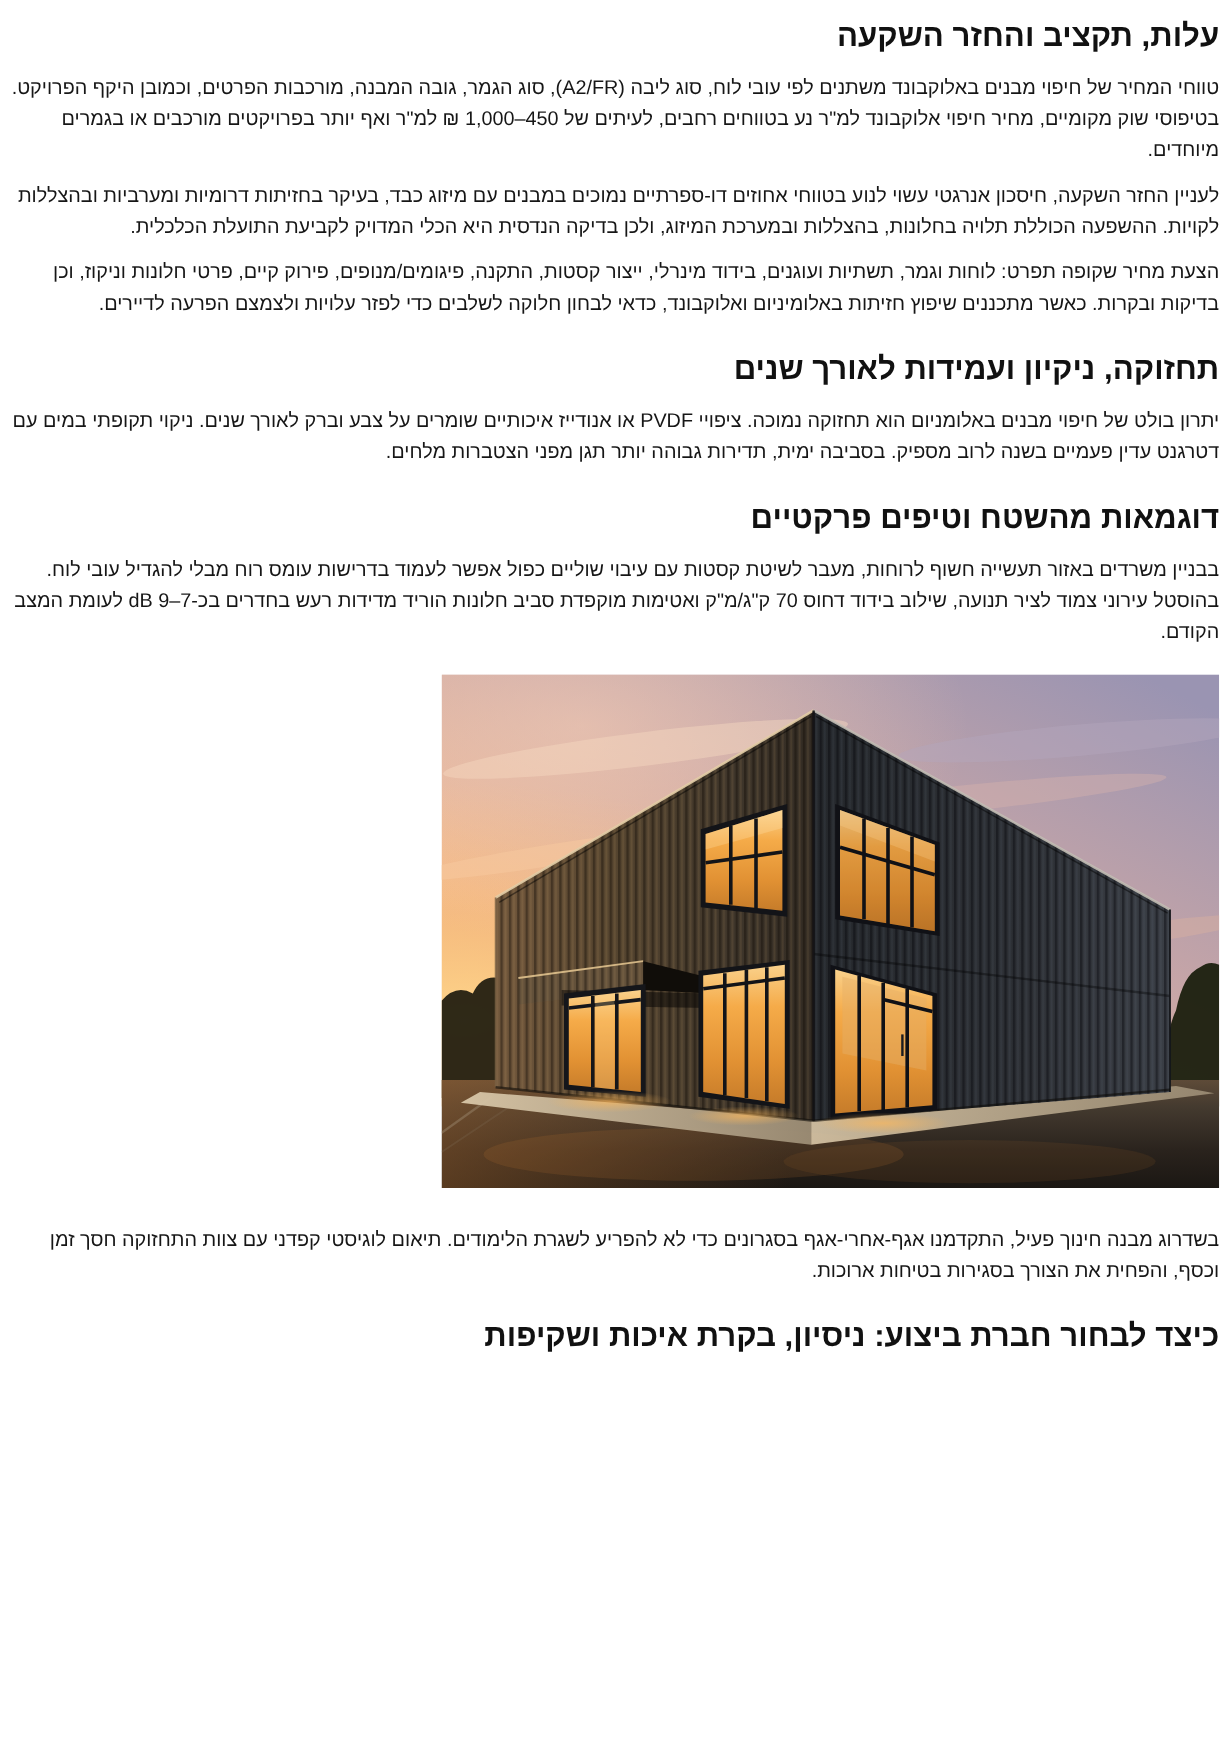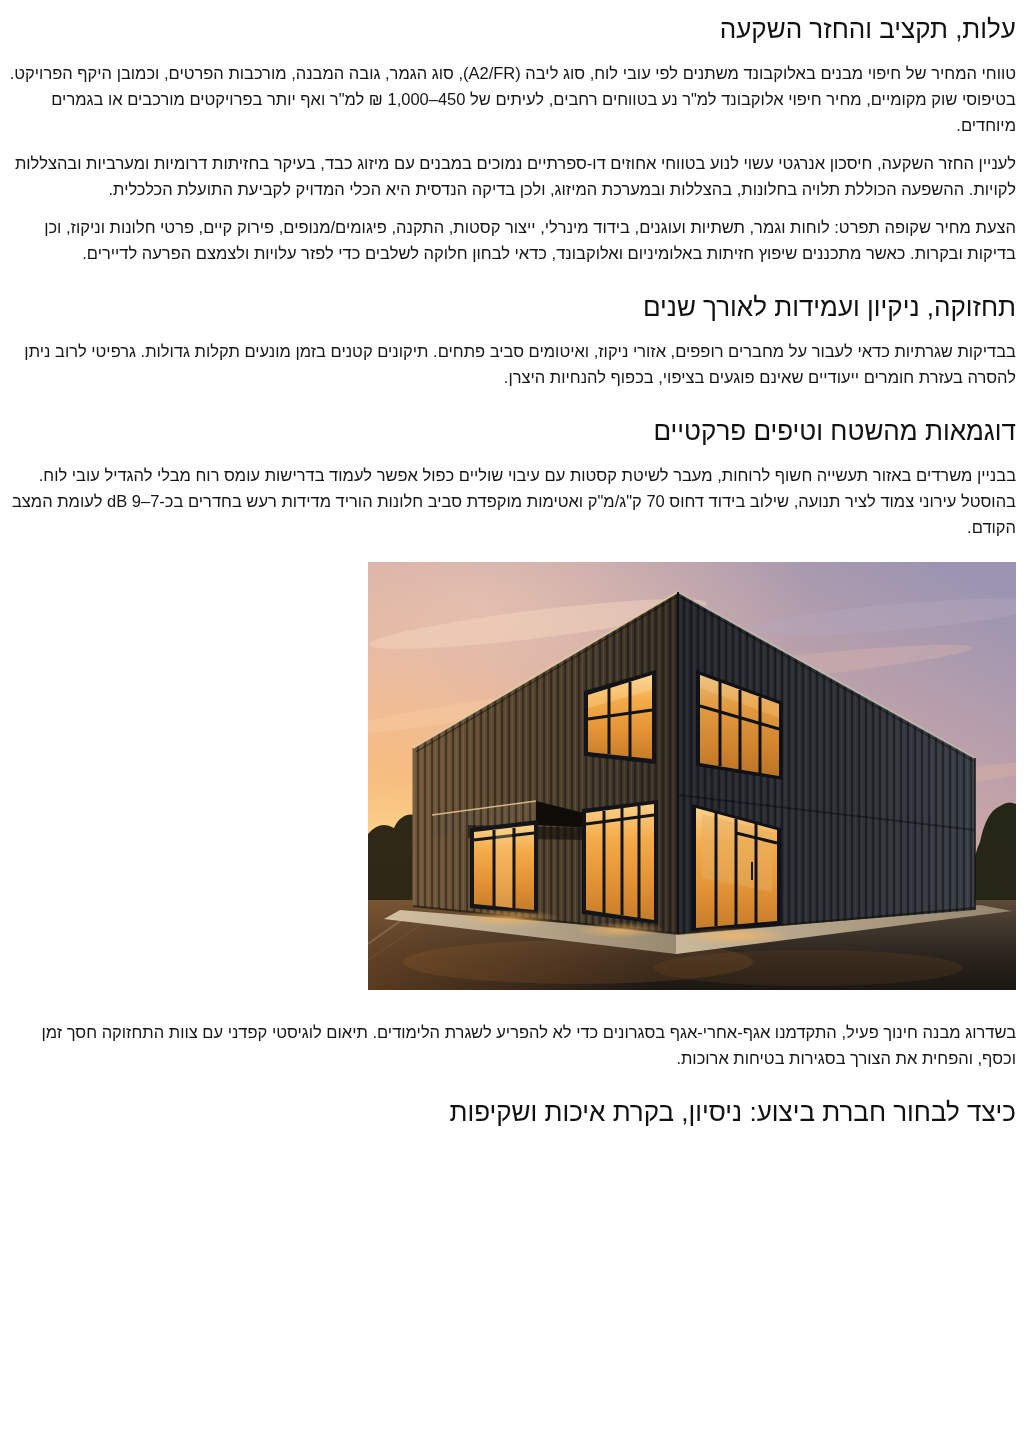--- a/index.html
+++ b/index.html
@@ -9,21 +9,21 @@
     color: #141414;
   }
   .page {
     width: 1024px; height: 1448px;
     padding: 8px; box-sizing: border-box;
     overflow: hidden;
     direction: rtl;
     text-align: right;
   }
   .page h2 {
-    font-size: 26px; line-height: 34px; font-weight: 400;
+    font-size: 26px; line-height: 34px; font-weight: 700;
     color: #111111;
     margin: 24px 0 14px 0;
   }
   .page h2:first-child { margin-top: 4px; }
   .page p {
     font-size: 16.5px; line-height: 26px;
     margin: 12px 0;
     color: #161616;
   }
   .figure { margin: 22px 0 !important; line-height: 0; }
@@ -33,21 +33,21 @@
 <body>
 
 <div class="page">
 
   <h2>עלות, תקציב והחזר השקעה</h2>
   <p>טווחי המחיר של חיפוי מבנים באלוקבונד משתנים לפי עובי לוח, סוג ליבה (A2/FR), סוג הגמר, גובה המבנה, מורכבות הפרטים, וכמובן היקף הפרויקט. בטיפוסי שוק מקומיים, מחיר חיפוי אלוקבונד למ"ר נע בטווחים רחבים, לעיתים של 450–1,000 ₪ למ"ר ואף יותר בפרויקטים מורכבים או בגמרים מיוחדים.</p>
   <p>לעניין החזר השקעה, חיסכון אנרגטי עשוי לנוע בטווחי אחוזים דו-ספרתיים נמוכים במבנים עם מיזוג כבד, בעיקר בחזיתות דרומיות ומערביות ובהצללות לקויות. ההשפעה הכוללת תלויה בחלונות, בהצללות ובמערכת המיזוג, ולכן בדיקה הנדסית היא הכלי המדויק לקביעת התועלת הכלכלית.</p>
   <p>הצעת מחיר שקופה תפרט: לוחות וגמר, תשתיות ועוגנים, בידוד מינרלי, ייצור קסטות, התקנה, פיגומים/מנופים, פירוק קיים, פרטי חלונות וניקוז, וכן בדיקות ובקרות. כאשר מתכננים שיפוץ חזיתות באלומיניום ואלוקבונד, כדאי לבחון חלוקה לשלבים כדי לפזר עלויות ולצמצם הפרעה לדיירים.</p>
 
   <h2>תחזוקה, ניקיון ועמידות לאורך שנים</h2>
-  <p>בבדיקות שגרתיות כדאי לעבור על מחברים רופפים, אזורי ניקוז, ואיטומים סביב פתחים. תיקונים קטנים בזמן מונעים תקלות גדולות. גרפיטי לרוב ניתן להסרה בעזרת חומרים ייעודיים שאינם פוגעים בציפוי, בכפוף להנחיות היצרן.</p>
+  <p>יתרון בולט של חיפוי מבנים באלומניום הוא תחזוקה נמוכה. ציפויי PVDF או אנודייז איכותיים שומרים על צבע וברק לאורך שנים. ניקוי תקופתי במים עם דטרגנט עדין פעמיים בשנה לרוב מספיק. בסביבה ימית, תדירות גבוהה יותר תגן מפני הצטברות מלחים.</p>
 
   <h2>דוגמאות מהשטח וטיפים פרקטיים</h2>
   <p>בבניין משרדים באזור תעשייה חשוף לרוחות, מעבר לשיטת קסטות עם עיבוי שוליים כפול אפשר לעמוד בדרישות עומס רוח מבלי להגדיל עובי לוח. בהוסטל עירוני צמוד לציר תנועה, שילוב בידוד דחוס 70 ק"ג/מ"ק ואטימות מוקפדת סביב חלונות הוריד מדידות רעש בחדרים בכ-7–9 dB לעומת המצב הקודם.</p>
 
   <p class="figure">
     <svg width="648" height="428" viewBox="0 0 648 428" xmlns="http://www.w3.org/2000/svg" role="img">
       <defs>
         <linearGradient id="skyGrad" x1="0" y1="1" x2="0.9" y2="0">
           <stop offset="0" stop-color="#f7c98e"></stop>
           <stop offset="0.3" stop-color="#eeb894"></stop>

